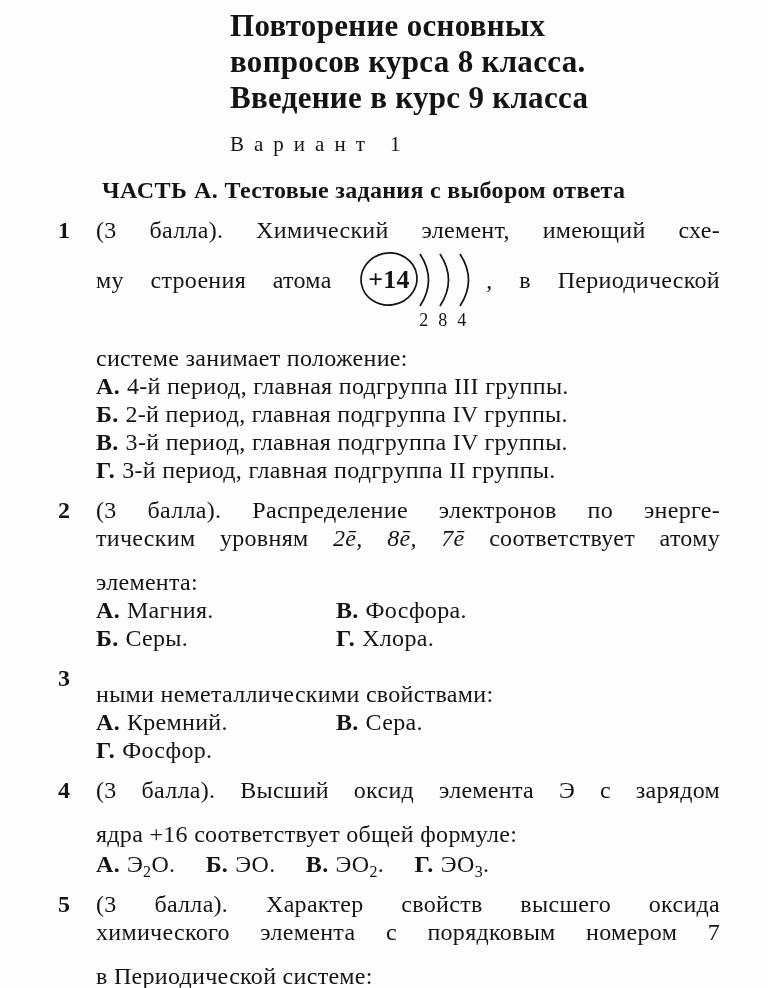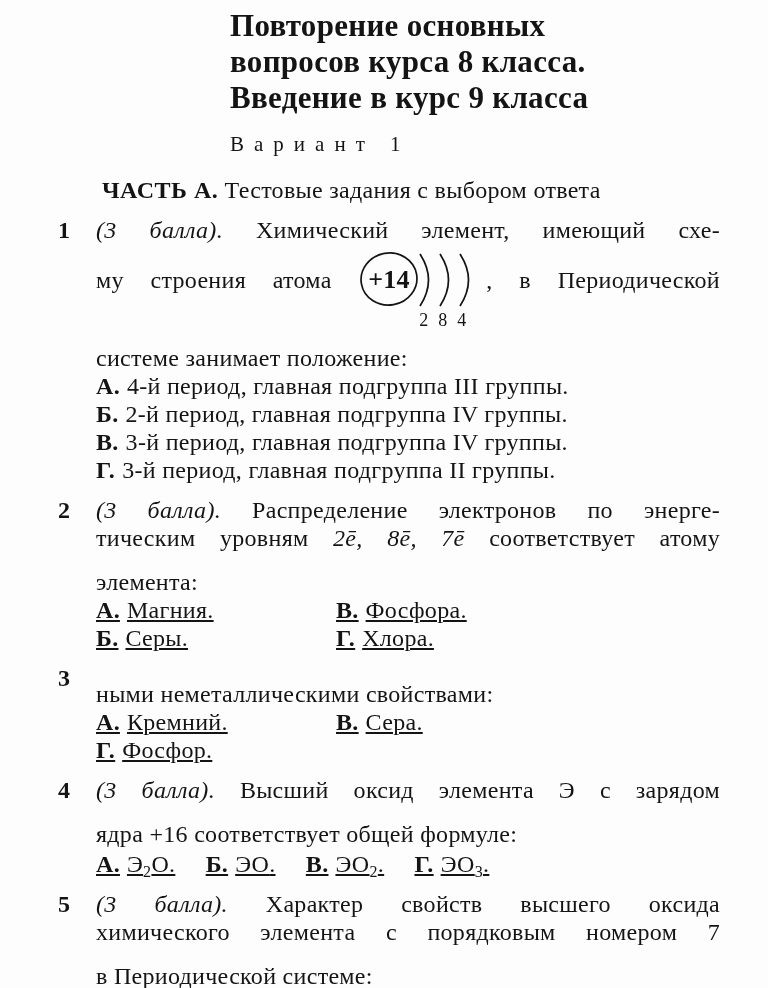--- a/index.html
+++ b/index.html
@@ -23,48 +23,49 @@
     margin-left: 172px;
     margin-top: 16px;
     font-size: 21px;
     letter-spacing: 10px;
   }
   .part-heading {
     margin-left: 44px;
     margin-top: 20px;
     font-size: 24px;
     letter-spacing: 0.3px;
+    font-weight: bold;
   }
   .part-heading b { letter-spacing: 0.5px; }
 
   .question {
     display: flex;
     margin-top: 12px;
     font-size: 24px;
     line-height: 28px;
     letter-spacing: 0.3px;
   }
   .qnum {
     width: 38px;
     font-weight: bold;
     flex: none;
   }
   .qbody { flex: 1; min-width: 0; }
 
-  .pts { font-style: italic; }
+  .pts { }
   .jline { text-align: justify; text-align-last: justify; }
   .line { text-align: left; margin-top: 16px; }
 
   .opt { }
   .optletter { font-weight: bold; margin-right: 7px; }
-  .optrow { display: flex; text-decoration: underline; }
+  .optrow { display: flex; }
   .optrow .col1 { width: 240px; flex: none; }
 
   .inline-opts { margin-top: 2px; }
-  .inline-opts .iopt { margin-right: 24px; white-space: nowrap; text-decoration: underline; }
+  .inline-opts .iopt { margin-right: 24px; white-space: nowrap; }
   .inline-opts sub {
     font-size: 16px;
     vertical-align: -5px;
     line-height: 0;
   }
   .em-seg { font-style: italic; }
 
   .atomline { text-align: justify; text-align-last: justify; margin: 4px 0 2px 0; }
   .atom-svg { vertical-align: -40px; }
 </style>

